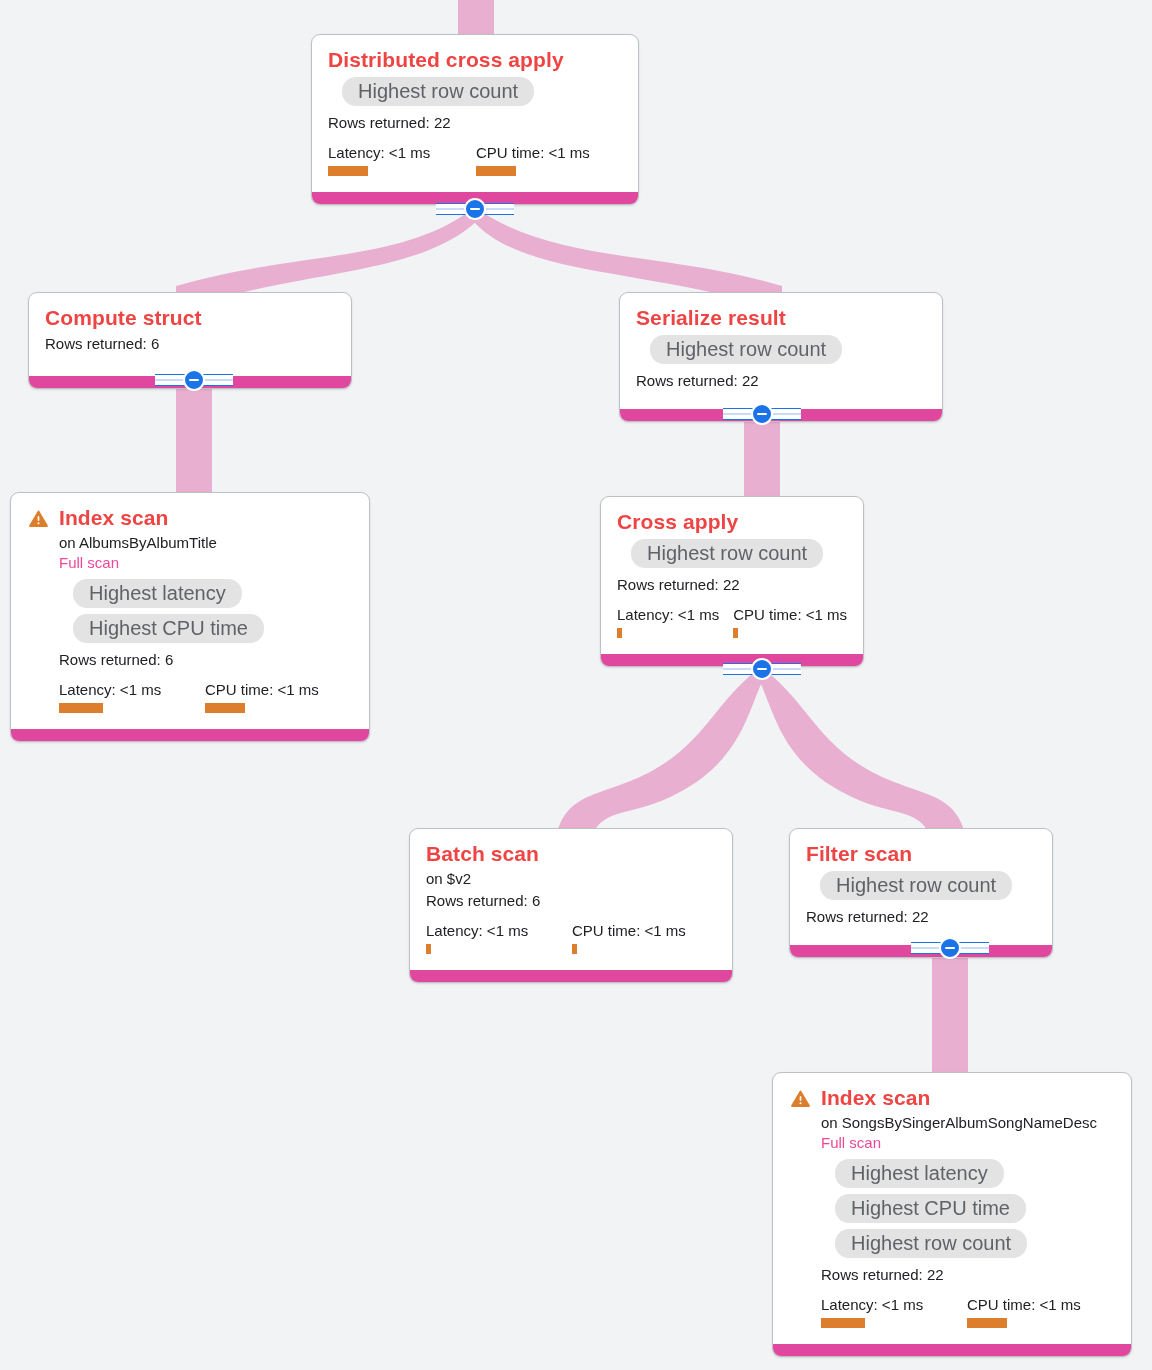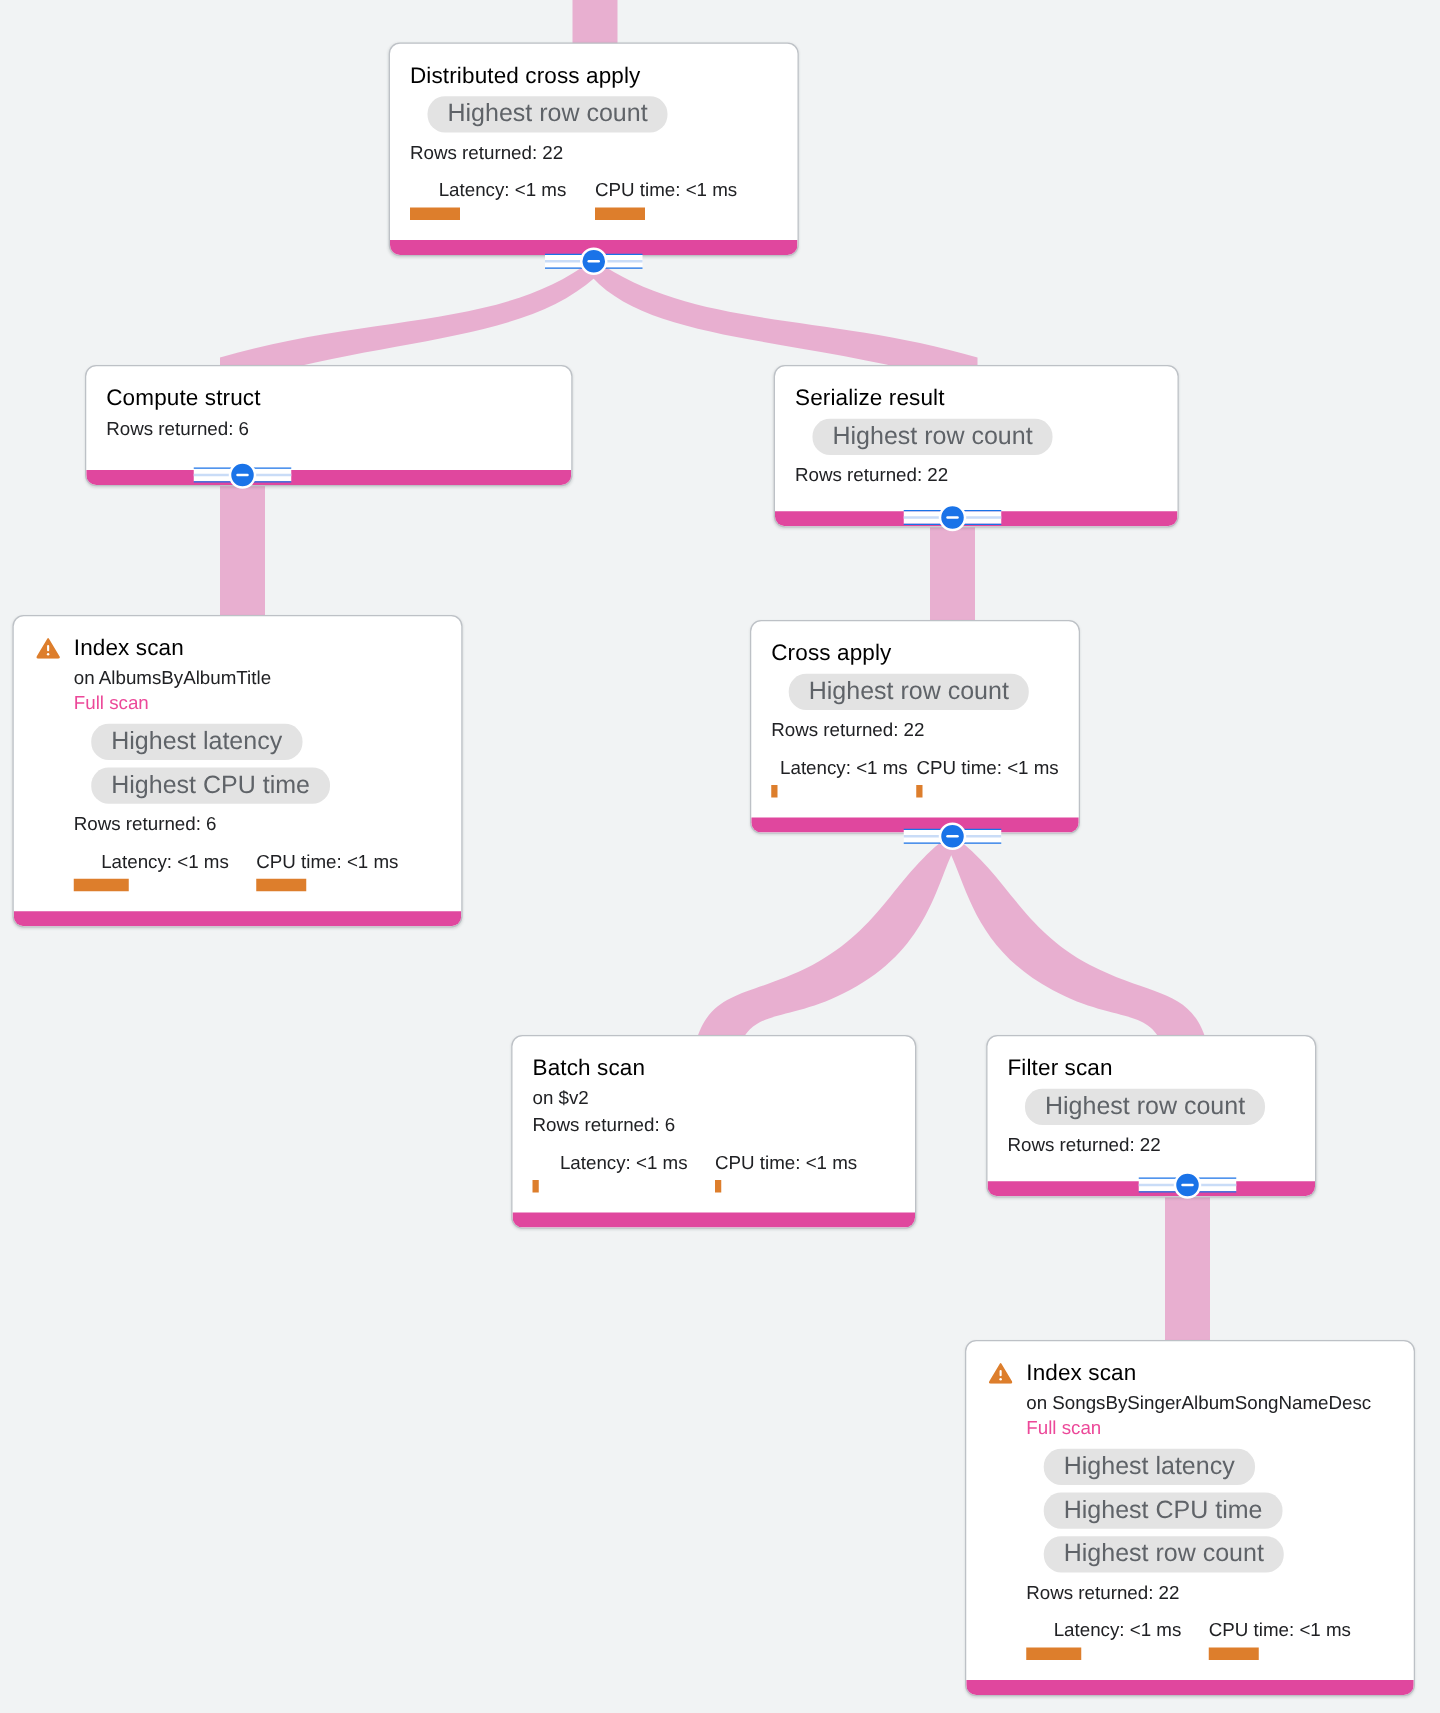--- a/index.html
+++ b/index.html
@@ -24,21 +24,21 @@
     box-shadow:0 1px 2px rgba(60,64,67,.15);
   }
   .node-body{padding:14px 16px 16px 16px;position:relative;}
   .node.has-warning .node-body{padding-left:48px;}
 
   .warn-icon{
     position:absolute;left:18px;top:17px;width:19px;height:17px;
   }
 
   .node-title{
-    font-size:18px;color:#000000;font-weight:400;
+    font-size:21px;color:#ef4444;font-weight:700;
     line-height:22px;letter-spacing:.1px;
     white-space:nowrap;
   }
   .node-sub{
     font-size:15px;color:#202124;line-height:20px;margin-top:4px;white-space:nowrap;
   }
   .node-sub.muted{color:#ec4899;margin-top:0;}
   .badge{
     display:inline-block;
     background:#E3E3E3;
@@ -47,21 +47,21 @@
     line-height:18px;
     padding:5px 16px 6px 16px;
     border-radius:14px;
     margin:6px 0 0 14px;
     white-space:nowrap;
   }
   .badge-row{display:block;}
   .rows-line{
     font-size:15px;color:#202124;line-height:20px;margin-top:7px;white-space:nowrap;
   }
-  .metrics{display:flex;margin-top:11px;text-align:center;}
+  .metrics{display:flex;margin-top:11px;}
   .metric{position:relative;}
   .metric-label{font-size:15px;color:#202124;line-height:18px;white-space:nowrap;}
   .metric-bar{height:10px;background:#DD7E2C;margin-top:4px;border-radius:0;}
 
   .node-footer{
     height:12px;background:#E0479E;width:100%;
   }
 
   .collapse-btn{
     position:absolute;
@@ -155,21 +155,21 @@
         </div>
       </div>
     </div>
     <div class="node-footer"></div>
   </div>
   <div class="collapse-btn" style="left:475px;top:209px;">
     <div class="collapse-lines"></div>
     <div class="collapse-circle"></div>
   </div>
 
-  <div class="node" style="left:28px;top:292px;width:390px;margin-left:40px;">
+  <div class="node" style="left:28px;top:292px;width:324px;">
     <div class="node-body" style="padding-bottom:22px;">
       <div class="node-title">Compute struct</div>
       <div class="rows-line" style="margin-top:5px;">Rows returned: 6</div>
     </div>
     <div class="node-footer"></div>
   </div>
   <div class="collapse-btn" style="left:194px;top:380px;">
     <div class="collapse-lines"></div>
     <div class="collapse-circle"></div>
   </div>

